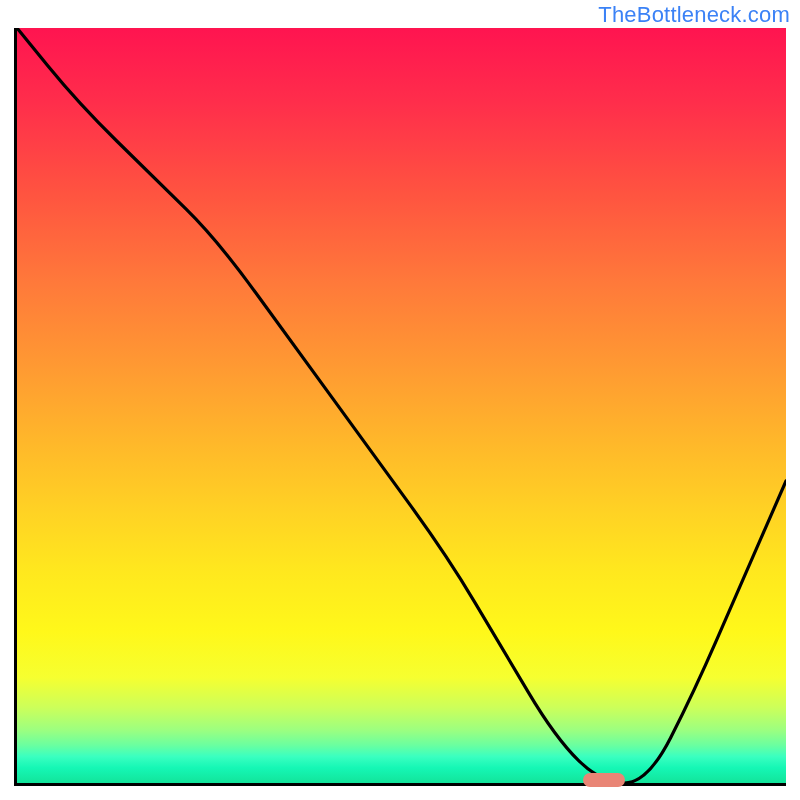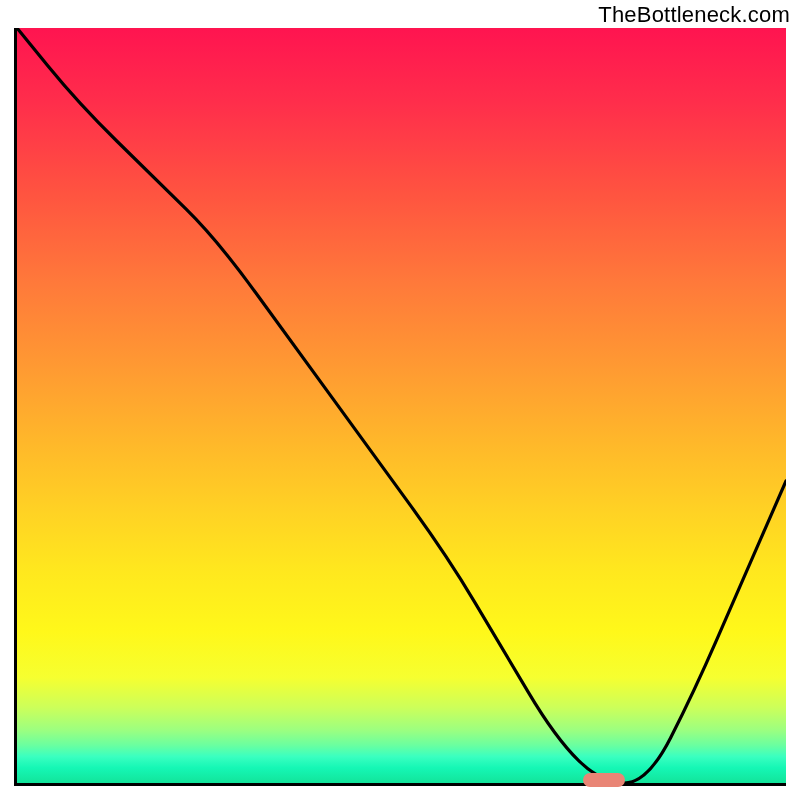--- a/index.html
+++ b/index.html
@@ -10,21 +10,21 @@
     position: relative;
     font-family: Arial, Helvetica, sans-serif;
     overflow: hidden;
   }
   .watermark {
     position: absolute;
     top: 2px;
     right: 10px;
     font-size: 22px;
     font-weight: 500;
-    color: #000000;
+    color: #3b82f6;
     letter-spacing: 0.2px;
     z-index: 20;
     margin-left: 24px;
   }
   .plot-area {
     position: absolute;
     left: 14px;
     top: 28px;
     width: 772px;
     height: 758px;

